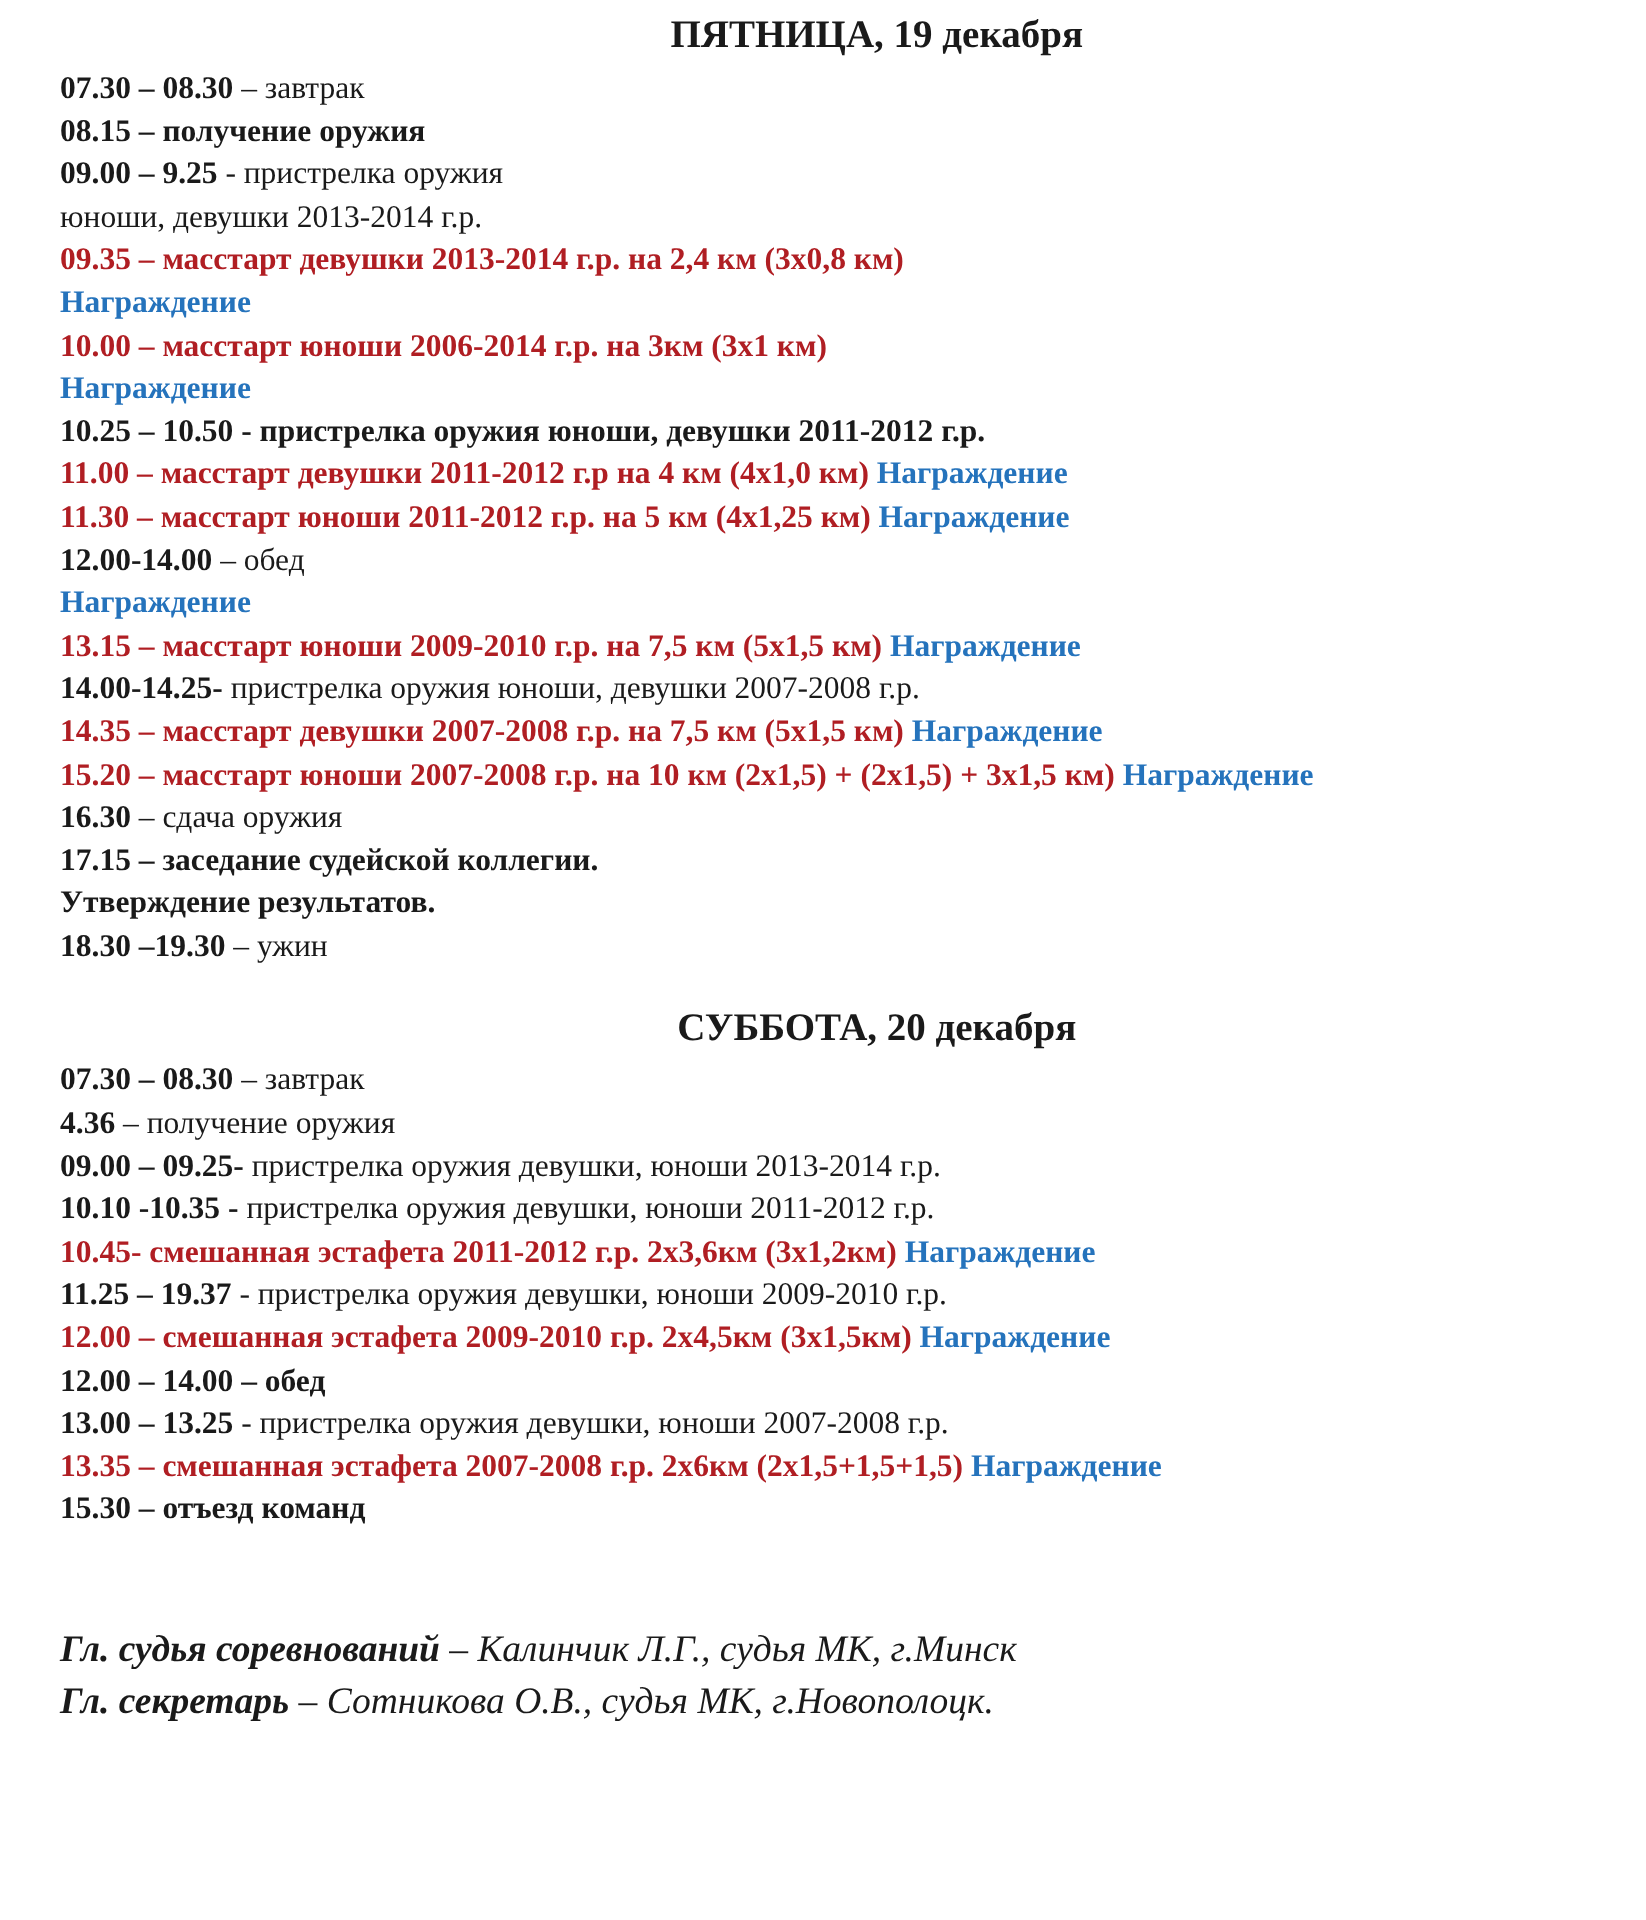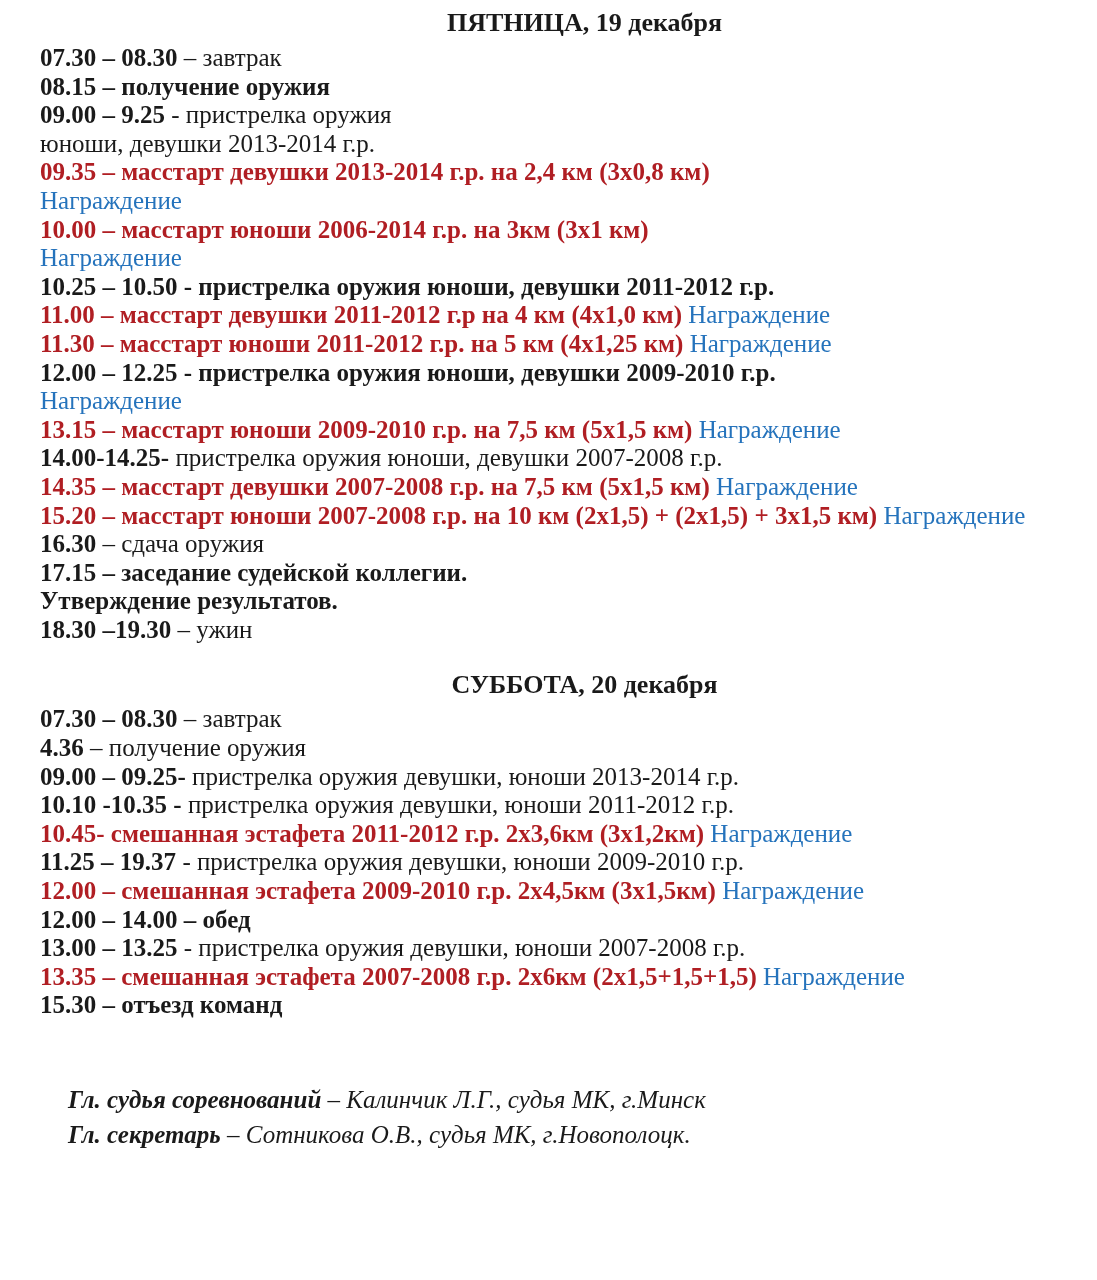--- a/index.html
+++ b/index.html
@@ -18,53 +18,53 @@
     font-weight: 700;
     font-size: 26px;
     line-height: 30px;
     padding-left: 72px;
     margin-bottom: 6px;
     white-space: pre;
   }
   .section-saturday .day-heading { margin-top: 26px; margin-bottom: 5px; }
   .line {
     padding-left: 40px;
-    font-size: 25px;
+    font-size: 21px;
     line-height: 28.6px;
     white-space: pre;
   }
   .line span { white-space: pre; }
   .seg-bold     { font-weight: 700; }
   .seg-regular  { font-weight: 400; }
   .seg-red      { font-weight: 700; color: var(--red, #B01E23); text-align: right; }
-  .seg-blue     { font-weight: 400; color: var(--blue, #2573BC); margin-top: 12px; }
+  .seg-blue     { font-weight: 700; color: var(--blue, #2573BC); margin-top: 12px; }
   .seg-italic      { font-style: italic; font-weight: 400; }
   .seg-bold-italic { font-style: italic; font-weight: 700; }
-  .officials { margin-top: 62px; margin-left: 28px; }
+  .officials { margin-top: 62px; }
   .officials .line { font-size: 25px; line-height: 35px; }
 </style>
 </head>
 <body>
 
 <main class="page">
   <div id="sections-root">
       <section class="section section-friday">
         <div class="day-heading">ПЯТНИЦА, 19 декабря</div>
         <div class="line"><span class="seg-bold">07.30 – 08.30</span><span class="seg-regular"> – завтрак</span></div>
         <div class="line"><span class="seg-bold">08.15 – получение оружия</span></div>
         <div class="line"><span class="seg-bold">09.00 – 9.25</span><span class="seg-regular"> - пристрелка оружия</span></div>
         <div class="line"><span class="seg-regular">юноши, девушки 2013-2014 г.р.</span></div>
         <div class="line"><span class="seg-red">09.35 – масстарт девушки 2013-2014 г.р. на 2,4 км (3х0,8 км)</span></div>
         <div class="line"><span class="seg-blue">Награждение</span></div>
         <div class="line"><span class="seg-red">10.00 – масстарт юноши 2006-2014 г.р. на 3км (3х1 км)</span></div>
         <div class="line"><span class="seg-blue">Награждение</span></div>
         <div class="line"><span class="seg-bold">10.25 – 10.50 - пристрелка оружия юноши, девушки 2011-2012 г.р.</span></div>
         <div class="line"><span class="seg-red">11.00 – масстарт девушки 2011-2012 г.р на 4 км (4х1,0 км) </span><span class="seg-blue">Награждение</span></div>
         <div class="line"><span class="seg-red">11.30 – масстарт юноши 2011-2012 г.р. на 5 км (4х1,25 км) </span><span class="seg-blue">Награждение</span></div>
-        <div class="line"><span class="seg-bold">12.00 – 12.25 - пристрелка оружия юноши, девушки 2009-2010 г.р.</span></div>
+        <div class="line"><span class="seg-bold">12.00-14.00</span><span class="seg-regular"> – обед</span></div>
         <div class="line"><span class="seg-blue">Награждение</span></div>
         <div class="line"><span class="seg-red">13.15 – масстарт юноши 2009-2010 г.р. на 7,5 км (5х1,5 км) </span><span class="seg-blue">Награждение</span></div>
         <div class="line"><span class="seg-bold">14.00-14.25-</span><span class="seg-regular"> пристрелка оружия юноши, девушки 2007-2008 г.р.</span></div>
         <div class="line"><span class="seg-red">14.35 – масстарт девушки 2007-2008 г.р. на 7,5 км (5х1,5 км) </span><span class="seg-blue">Награждение</span></div>
         <div class="line"><span class="seg-red">15.20 – масстарт юноши 2007-2008 г.р. на 10 км (2х1,5) + (2х1,5) + 3х1,5 км) </span><span class="seg-blue">Награждение</span></div>
         <div class="line"><span class="seg-bold">16.30</span><span class="seg-regular"> – сдача оружия</span></div>
         <div class="line"><span class="seg-bold">17.15 – заседание судейской коллегии.</span></div>
         <div class="line"><span class="seg-bold">Утверждение результатов.</span></div>
         <div class="line"><span class="seg-bold">18.30 –19.30</span><span class="seg-regular"> – ужин</span></div>
       </section>

